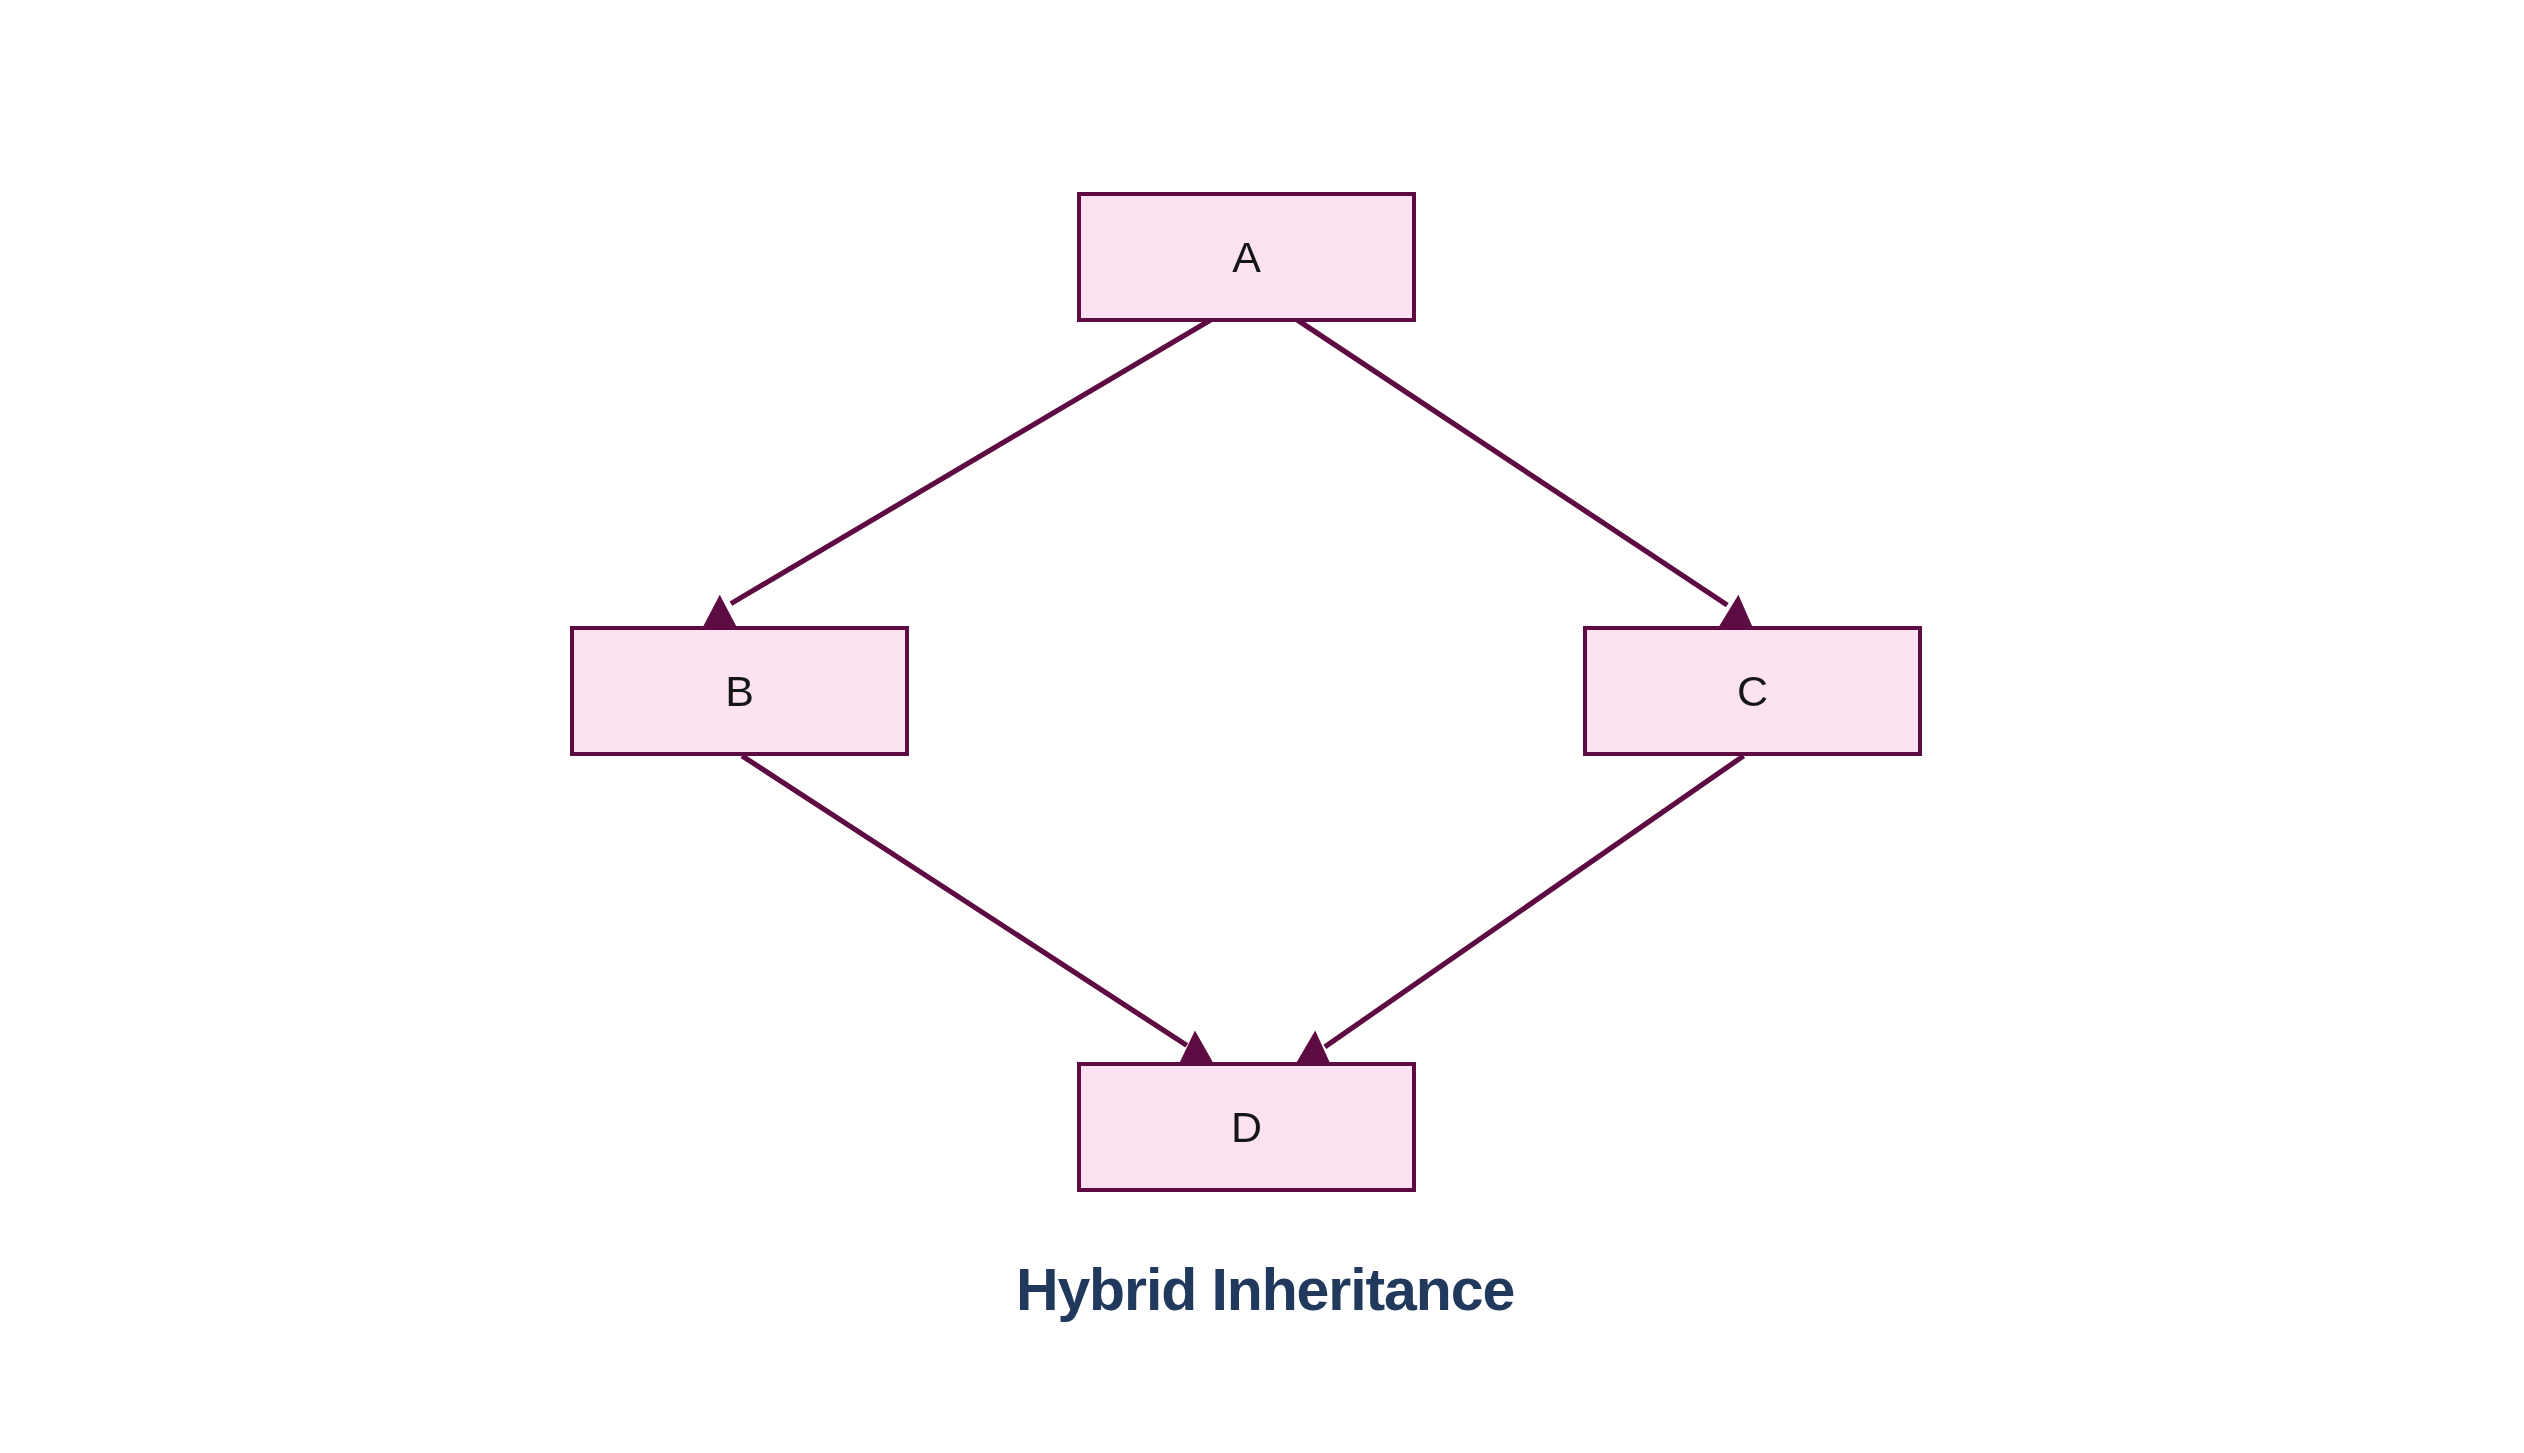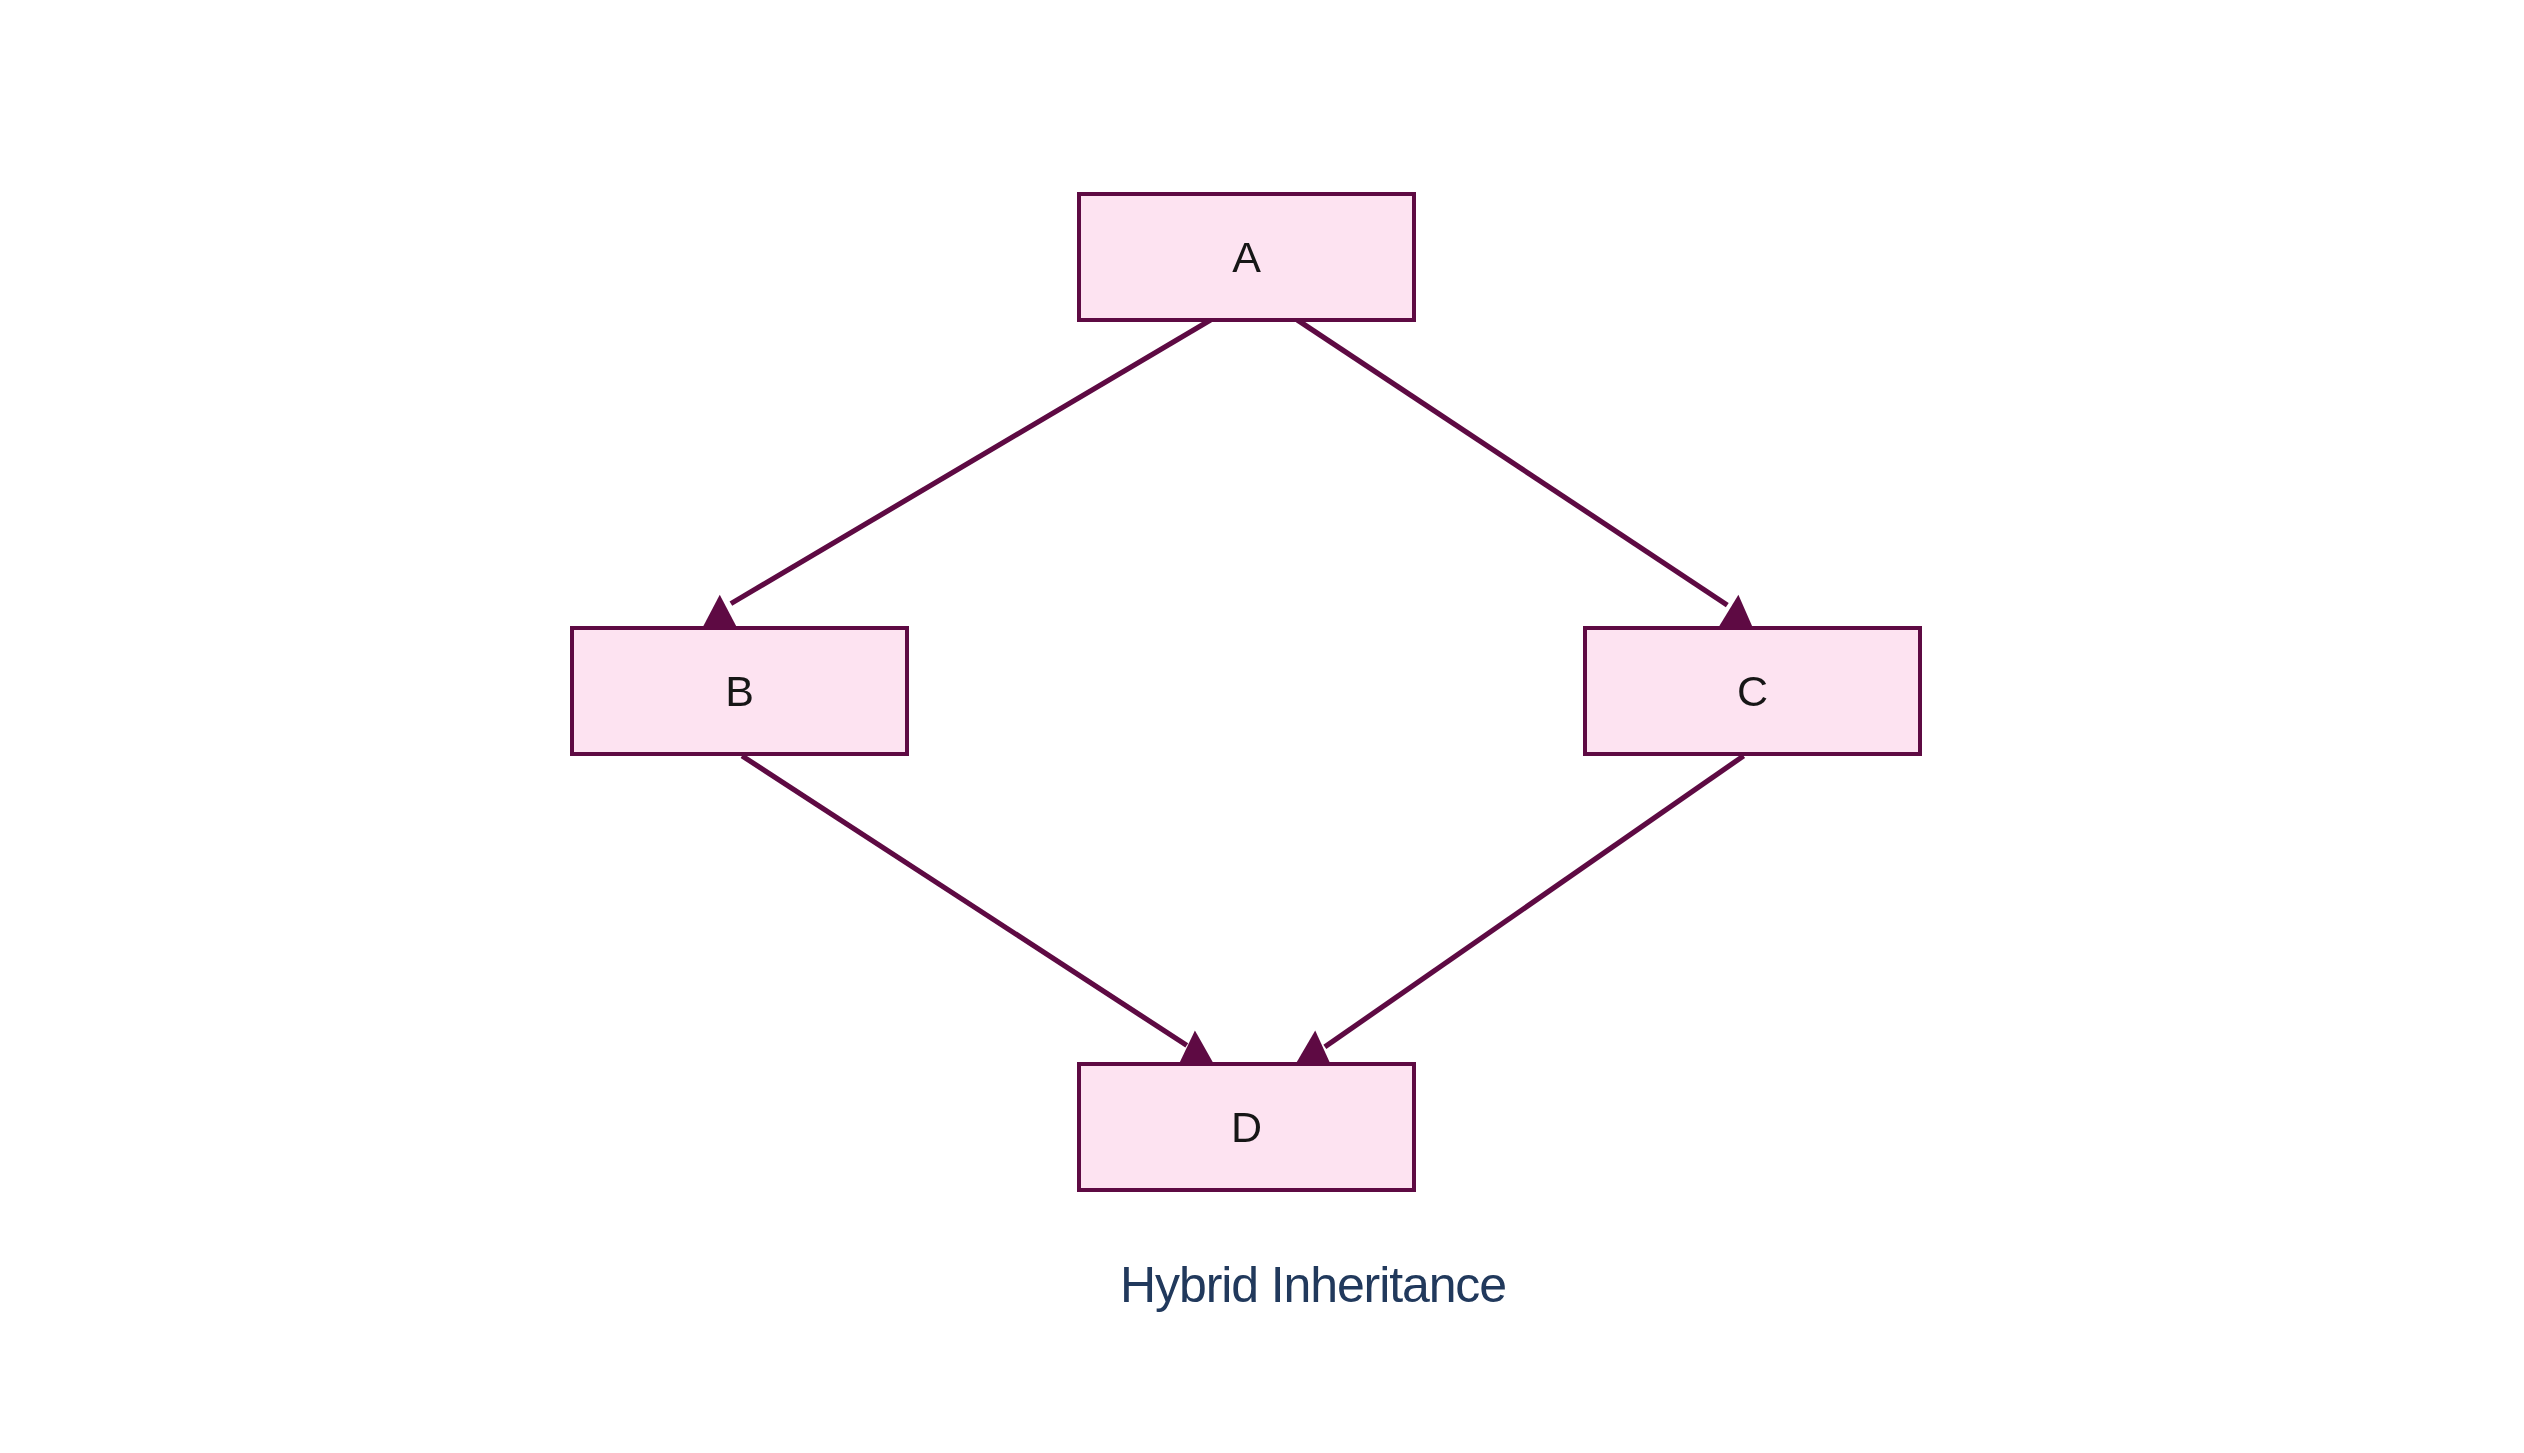--- a/index.html
+++ b/index.html
@@ -54,24 +54,23 @@
   .node-b { left: 570px;  top: 626px; }
   .node-c { left: 1583px; top: 626px; }
   .node-d { left: 1077px; top: 1062px; }
   .diagram-title {
     position: absolute;
     left: 1265px;
     top: 1256px;
     transform: translateX(-50%);
     white-space: nowrap;
     color: var(--title-text);
-    font-size: 50px;
-    font-weight: normal;
+    font-size: 59px;
+    font-weight: bold;
     letter-spacing: -1.1px;
-    margin-left: 48px;
   }
 </style>
 </head>
 <body>
 
 <div class="canvas">
 
   <svg class="edge-layer" viewBox="0 0 3400 1957" xmlns="http://www.w3.org/2000/svg">
 
     <line x1="1630" y1="431" x2="984" y2="813"></line>

